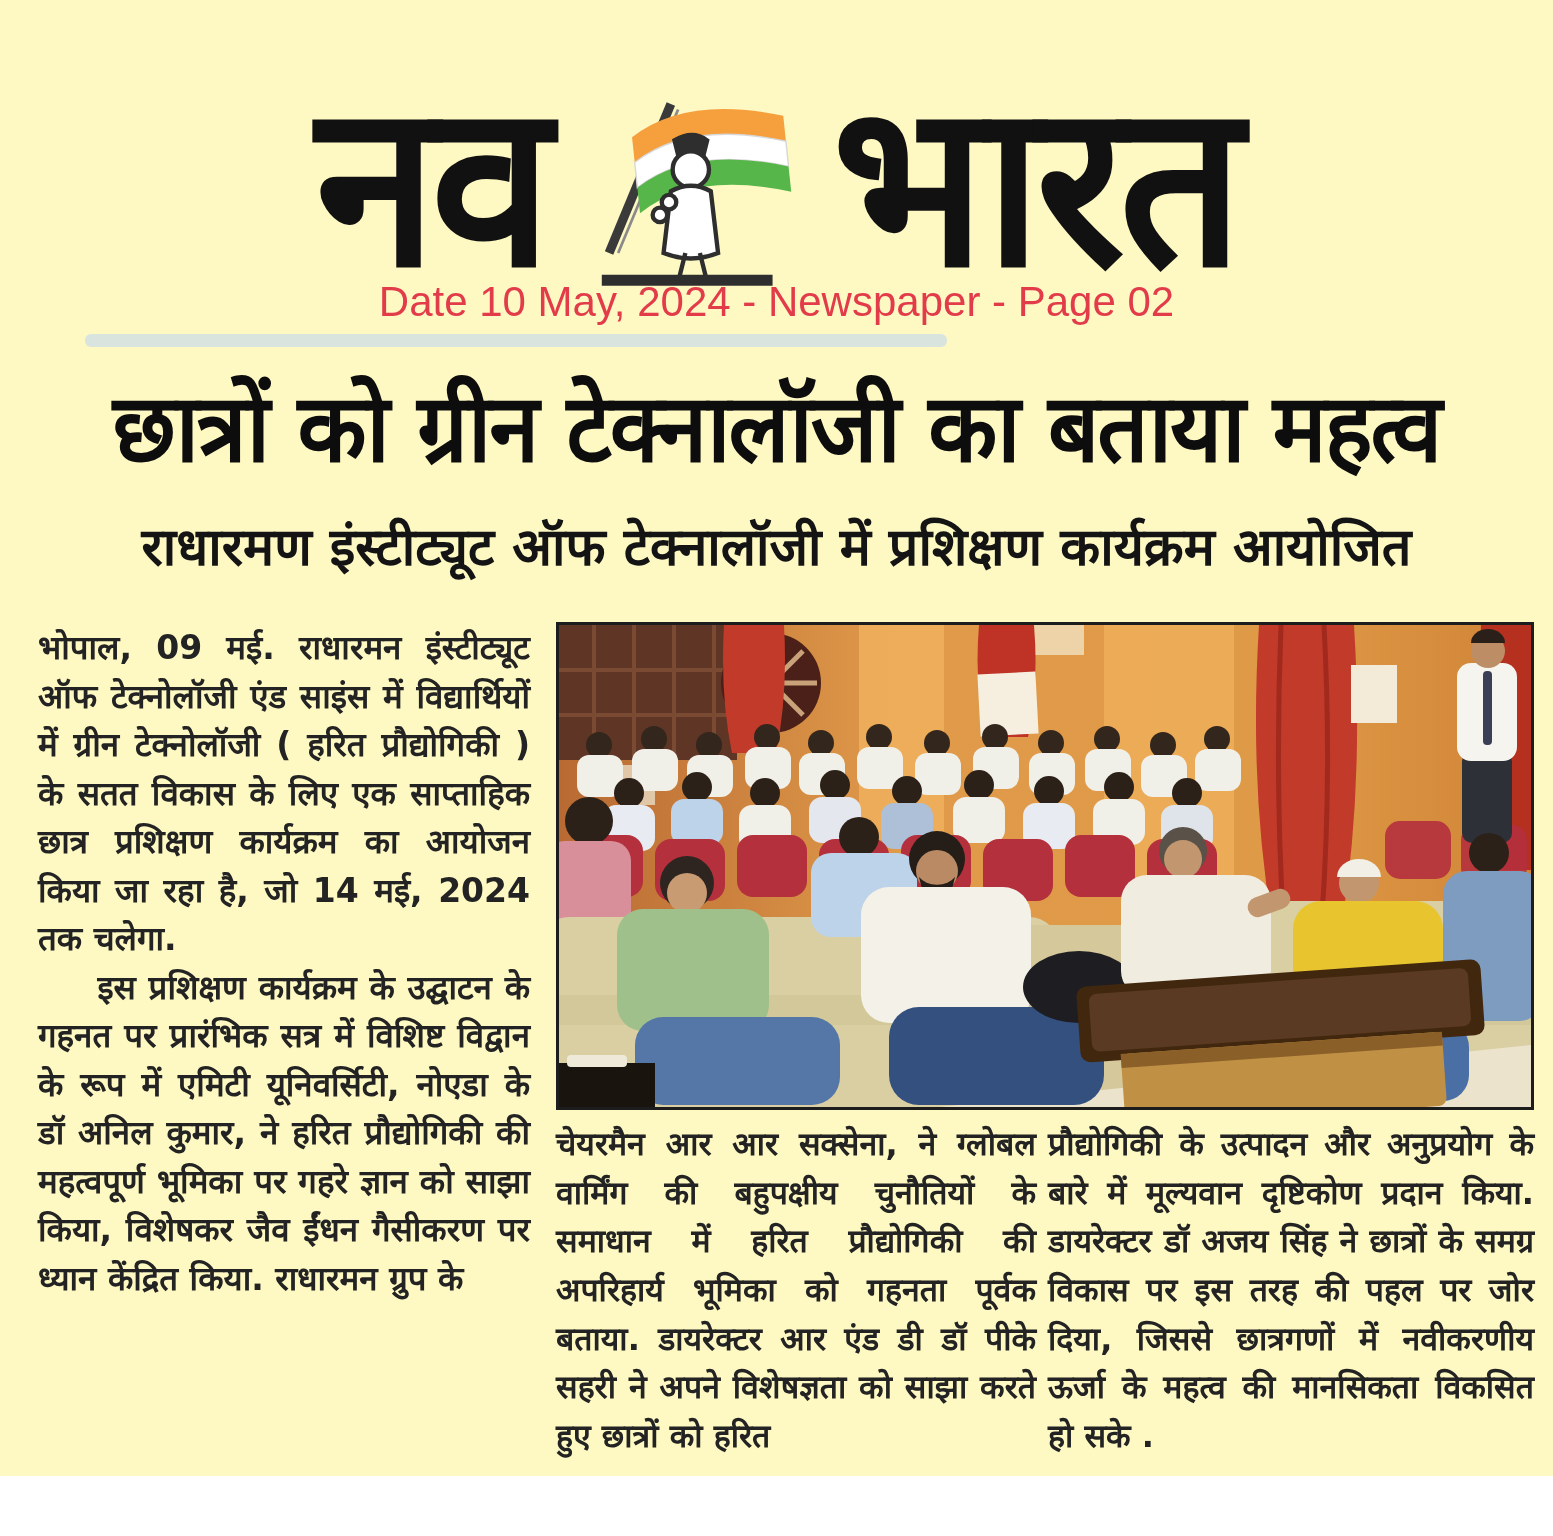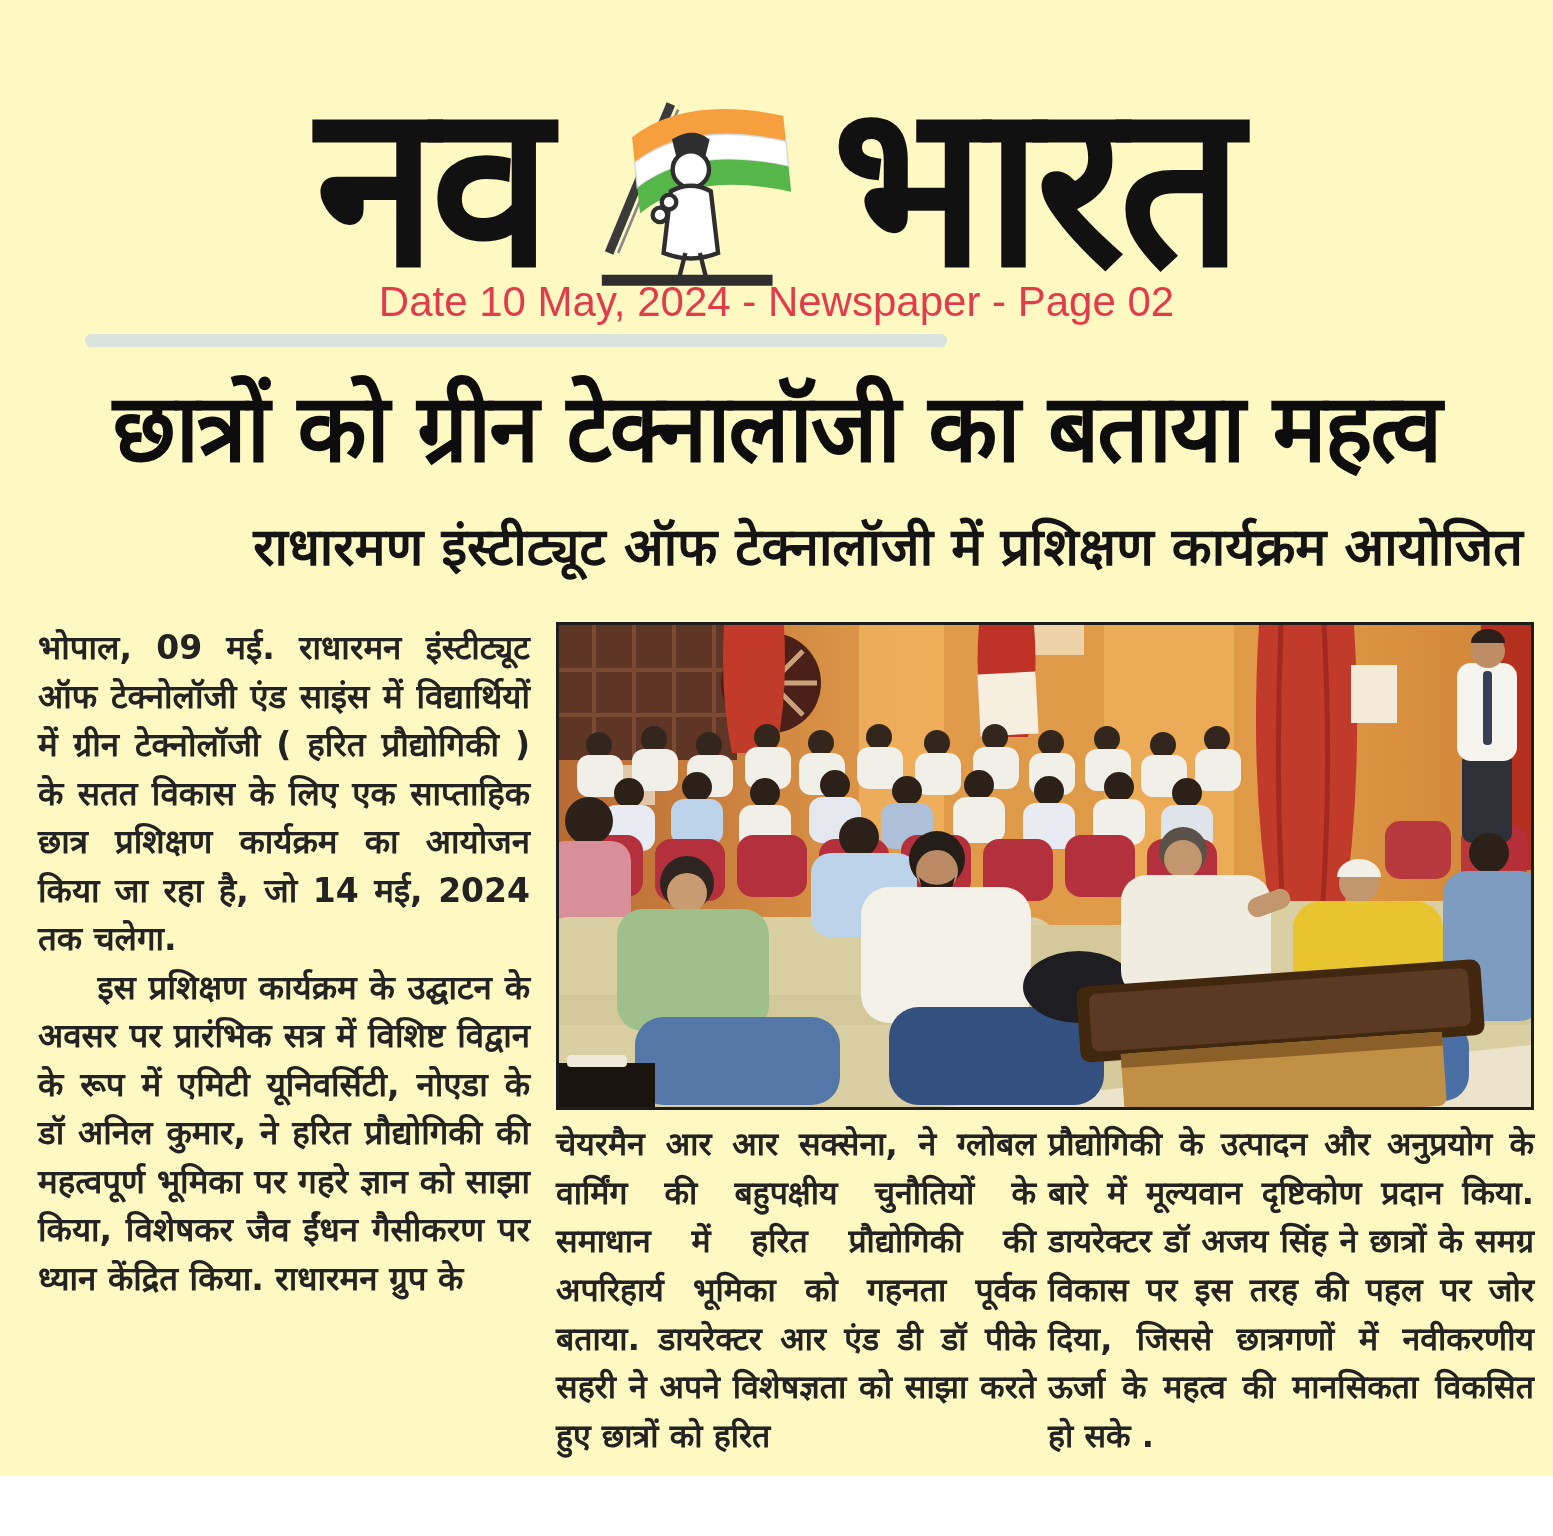--- a/index.html
+++ b/index.html
@@ -37,21 +37,21 @@
   }
   
   .headline {
     position:absolute; top:378px; left:30px; width:1493px;
     text-align:center; font-size:90px; font-weight:900; color:#0d0d0d;
     letter-spacing:-2px; line-height:1.1; white-space:nowrap;
     transform:scaleY(1.05);
   }
   .subheadline {
     position:absolute; top:518px; left:30px; width:1493px;
-    text-align:right; font-size:52px; font-weight:700; color:#141414;
+    text-align:center; font-size:52px; font-weight:700; color:#141414;
     line-height:1.15; white-space:nowrap;
   }
   
   .col {
     position:absolute; color:#232323; text-align:justify;
     font-weight:600; text-justify:inter-word;
   }
   .col p { margin:0; }
   .col-left  { top:624px; left:38px;  width:492px; font-size:33px; line-height:1.47; }
   .col-left .p2 { text-indent:1.8em; }
@@ -99,21 +99,21 @@
   </div>
 
   <div class="rule-under"></div>
   <div class="date-banner">Date 10 May, 2024 - Newspaper - Page 02</div>
 
   <div class="headline">छात्रों को ग्रीन टेक्नालॉजी का बताया महत्व</div>
   <div class="subheadline">राधारमण इंस्टीट्यूट ऑफ टेक्नालॉजी में प्रशिक्षण कार्यक्रम आयोजित</div>
 
   <div class="col col-left">
     <p class="p1">भोपाल, 09 मई. राधारमन इंस्टीट्यूट ऑफ टेक्नोलॉजी एंड साइंस में विद्यार्थियों में ग्रीन टेक्नोलॉजी ( हरित प्रौद्योगिकी ) के सतत विकास के लिए एक साप्ताहिक छात्र प्रशिक्षण कार्यक्रम का आयोजन किया जा रहा है, जो 14 मई, 2024 तक चलेगा.</p>
-    <p class="p2">इस प्रशिक्षण कार्यक्रम के उद्घाटन के अवसर पर प्रारंभिक सत्र में विशिष्ट विद्वान के रूप में एमिटी यूनिवर्सिटी, नोएडा के डॉ अनिल कुमार, ने हरित प्रौद्योगिकी की महत्वपूर्ण भूमिका पर गहरे ज्ञान को साझा किया, विशेषकर जैव ईंधन गैसीकरण पर ध्यान केंद्रित किया. राधारमन ग्रुप के</p>
+    <p class="p2">इस प्रशिक्षण कार्यक्रम के उद्घाटन के गहनत पर प्रारंभिक सत्र में विशिष्ट विद्वान के रूप में एमिटी यूनिवर्सिटी, नोएडा के डॉ अनिल कुमार, ने हरित प्रौद्योगिकी की महत्वपूर्ण भूमिका पर गहरे ज्ञान को साझा किया, विशेषकर जैव ईंधन गैसीकरण पर ध्यान केंद्रित किया. राधारमन ग्रुप के</p>
   </div>
 
   <div class="photo">
     <svg viewBox="0 0 972 482" preserveAspectRatio="none">
       <defs>
         <linearGradient id="wall" x1="0" y1="0" x2="1" y2="0">
           <stop offset="0" stop-color="#b86a33"></stop>
           <stop offset="0.35" stop-color="#e09a4a"></stop>
           <stop offset="0.75" stop-color="#df9a47"></stop>
           <stop offset="1" stop-color="#d08436"></stop>

